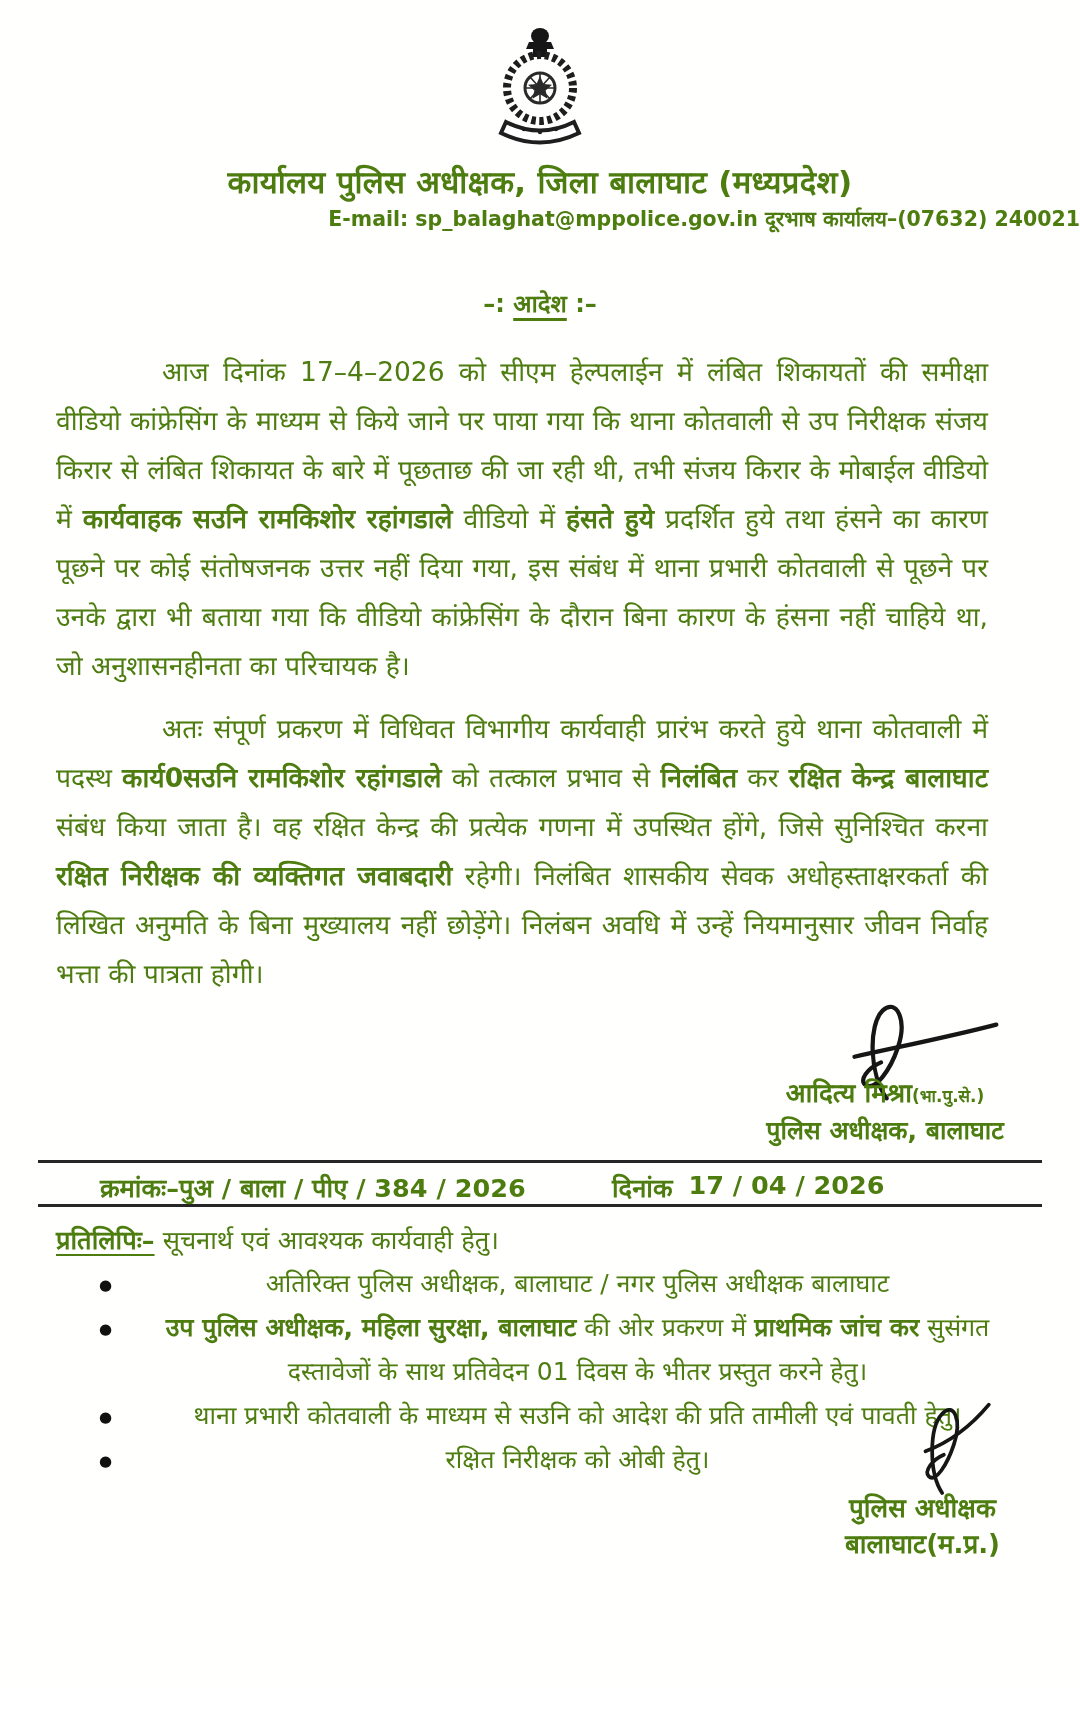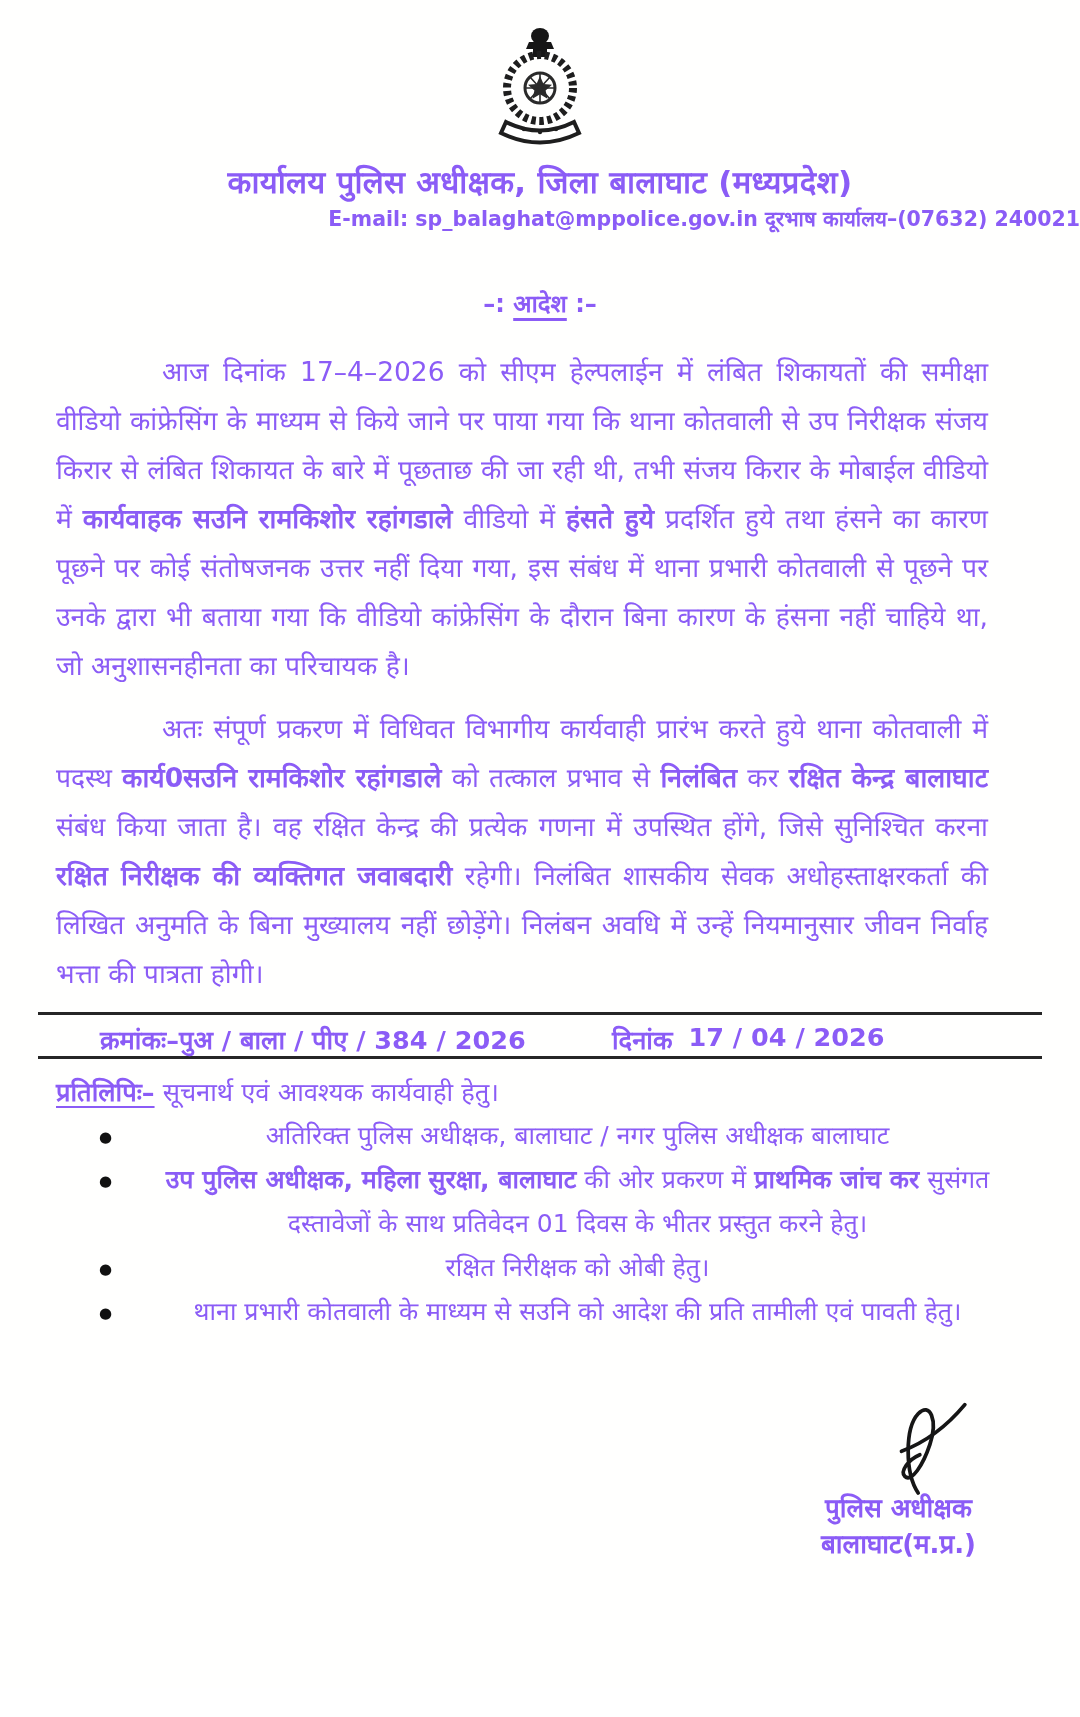--- a/index.html
+++ b/index.html
@@ -2,21 +2,21 @@
 <html lang="hi"><head>
 <meta charset="utf-8">
 <style>
   html,body { margin:0; padding:0; background:#ffffff; }
   .page {
     position:relative;
     width:1080px; height:1688px;
     margin:0 auto;
     background:#fffffe;
     font-family:"DejaVu Sans", sans-serif;
-    color:#8b5cf6;
+    color:#4d7c0f;
     box-sizing:border-box;
     padding-top:26px;
     overflow:hidden;
   }
   .b { font-weight:700; }
   .u { text-decoration:underline; text-underline-offset:6px; text-decoration-thickness:2.5px; }
 
   
   .emblem-wrap { text-align:center; }
   .office-title {
@@ -73,21 +73,21 @@
     text-align:center;
   }
   ul.copy-list li::before {
     content:"\25CF";
     position:absolute; left:-36px; top:1px;
     font-size:15px; color:#111;
   }
 
   
   .sig2 {
-    position:absolute; right:104px; top:1398px;
+    position:absolute; right:80px; top:1398px;
     text-align:center;
   }
   .sig2 svg { display:block; margin:0 6px -8px auto; }
   .sig2 .line { font-size:26px; font-weight:700; line-height:36px; }
 </style>
 </head>
 <body>
 
 <div class="page">
 
@@ -117,39 +117,47 @@
   <div class="order-heading">
     <span class="pre">–:</span>
     <span class="u">आदेश</span>
     <span class="post">:–</span>
   </div>
 
   <p class="body-para para-1"><span>आज दिनांक 17–4–2026 को सीएम हेल्पलाईन में लंबित शिकायतों की समीक्षा वीडियो कांफ्रेसिंग के माध्यम से किये जाने पर पाया गया कि थाना कोतवाली से उप निरीक्षक संजय किरार से लंबित शिकायत के बारे में पूछताछ की जा रही थी, तभी संजय किरार के मोबाईल वीडियो में </span><span class="b">कार्यवाहक सउनि रामकिशोर रहांगडाले</span><span> वीडियो में </span><span class="b">हंसते हुये</span><span> प्रदर्शित हुये तथा हंसने का कारण पूछने पर कोई संतोषजनक उत्तर नहीं दिया गया, इस संबंध में थाना प्रभारी कोतवाली से पूछने पर उनके द्वारा भी बताया गया कि वीडियो कांफ्रेसिंग के दौरान बिना कारण के हंसना नहीं चाहिये था, जो अनुशासनहीनता का परिचायक है।</span></p>
 
   <p class="body-para para-2"><span>अतः संपूर्ण प्रकरण में विधिवत विभागीय कार्यवाही प्रारंभ करते हुये थाना कोतवाली में पदस्थ </span><span class="b">कार्य0सउनि रामकिशोर रहांगडाले</span><span> को तत्काल प्रभाव से </span><span class="b">निलंबित</span><span> कर </span><span class="b">रक्षित केन्द्र बालाघाट</span><span> संबंध किया जाता है। वह रक्षित केन्द्र की प्रत्येक गणना में उपस्थित होंगे, जिसे सुनिश्चित करना </span><span class="b">रक्षित निरीक्षक की व्यक्तिगत जवाबदारी</span><span> रहेगी। निलंबित शासकीय सेवक अधोहस्ताक्षरकर्ता की लिखित अनुमति के बिना मुख्यालय नहीं छोड़ेंगे। निलंबन अवधि में उन्हें नियमानुसार जीवन निर्वाह भत्ता की पात्रता होगी।</span></p>
 
+  <div class="sig1">
+    <svg width="190" height="104" viewBox="0 0 200 110" aria-hidden="true">
+      <path d="M70,104 C52,80 50,26 66,11 C80,-2 92,20 82,50 C74,74 58,96 48,90 C40,85 50,72 64,66" fill="none" stroke="#161616" stroke-width="4.5" stroke-linecap="round"></path>
+      <path d="M36,60 C90,48 140,38 186,26" fill="none" stroke="#161616" stroke-width="4.5" stroke-linecap="round"></path>
+    </svg>
+    <div class="sig-name"><span>आदित्य मिश्रा</span><span class="ips">(भा.पु.से.)</span></div>
+    <div class="sig-desig">पुलिस अधीक्षक, बालाघाट</div>
+  </div>
 
   <div class="ref-row">
     <span class="ref-no"><span>क्रमांकः–पुअ / बाला / पीए / </span><span class="b">384</span><span> / 2026</span></span>
     <span class="ref-date">
         <span>दिनांक</span>
         <span class="b">17 / 04 / 2026</span>
       </span>
   </div>
 
   <div class="copy-line">
     <span class="copy-label">प्रतिलिपिः–</span>
     <span>सूचनार्थ एवं आवश्यक कार्यवाही हेतु।</span>
   </div>
 
   <ul class="copy-list">
     <li><span>अतिरिक्त पुलिस अधीक्षक, बालाघाट / नगर पुलिस अधीक्षक बालाघाट</span></li>
     <li><span class="b">उप पुलिस अधीक्षक, महिला सुरक्षा, बालाघाट</span><span> की ओर प्रकरण में </span><span class="b">प्राथमिक जांच कर</span><span> सुसंगत दस्तावेजों के साथ प्रतिवेदन 01 दिवस के भीतर प्रस्तुत करने हेतु।</span></li>
+    <li><span>थाना प्रभारी कोतवाली के माध्यम से सउनि को आदेश की प्रति तामीली एवं पावती हेतु।</span></li>
     <li><span>रक्षित निरीक्षक को ओबी हेतु।</span></li>
-    <li><span>थाना प्रभारी कोतवाली के माध्यम से सउनि को आदेश की प्रति तामीली एवं पावती हेतु।</span></li>
   </ul>
 
   <div class="sig2">
     <svg width="92" height="100" viewBox="0 0 110 120" aria-hidden="true">
       <path d="M48,114 C32,90 32,36 48,19 C62,4 72,26 62,56 C54,80 40,102 32,94 C26,88 36,74 50,68" fill="none" stroke="#161616" stroke-width="4.5" stroke-linecap="round"></path>
       <path d="M28,64 C60,52 84,32 104,8" fill="none" stroke="#161616" stroke-width="4.5" stroke-linecap="round"></path>
     </svg>
     <div class="line">पुलिस अधीक्षक</div>
     <div class="line">बालाघाट(म.प्र.)</div>
   </div>

